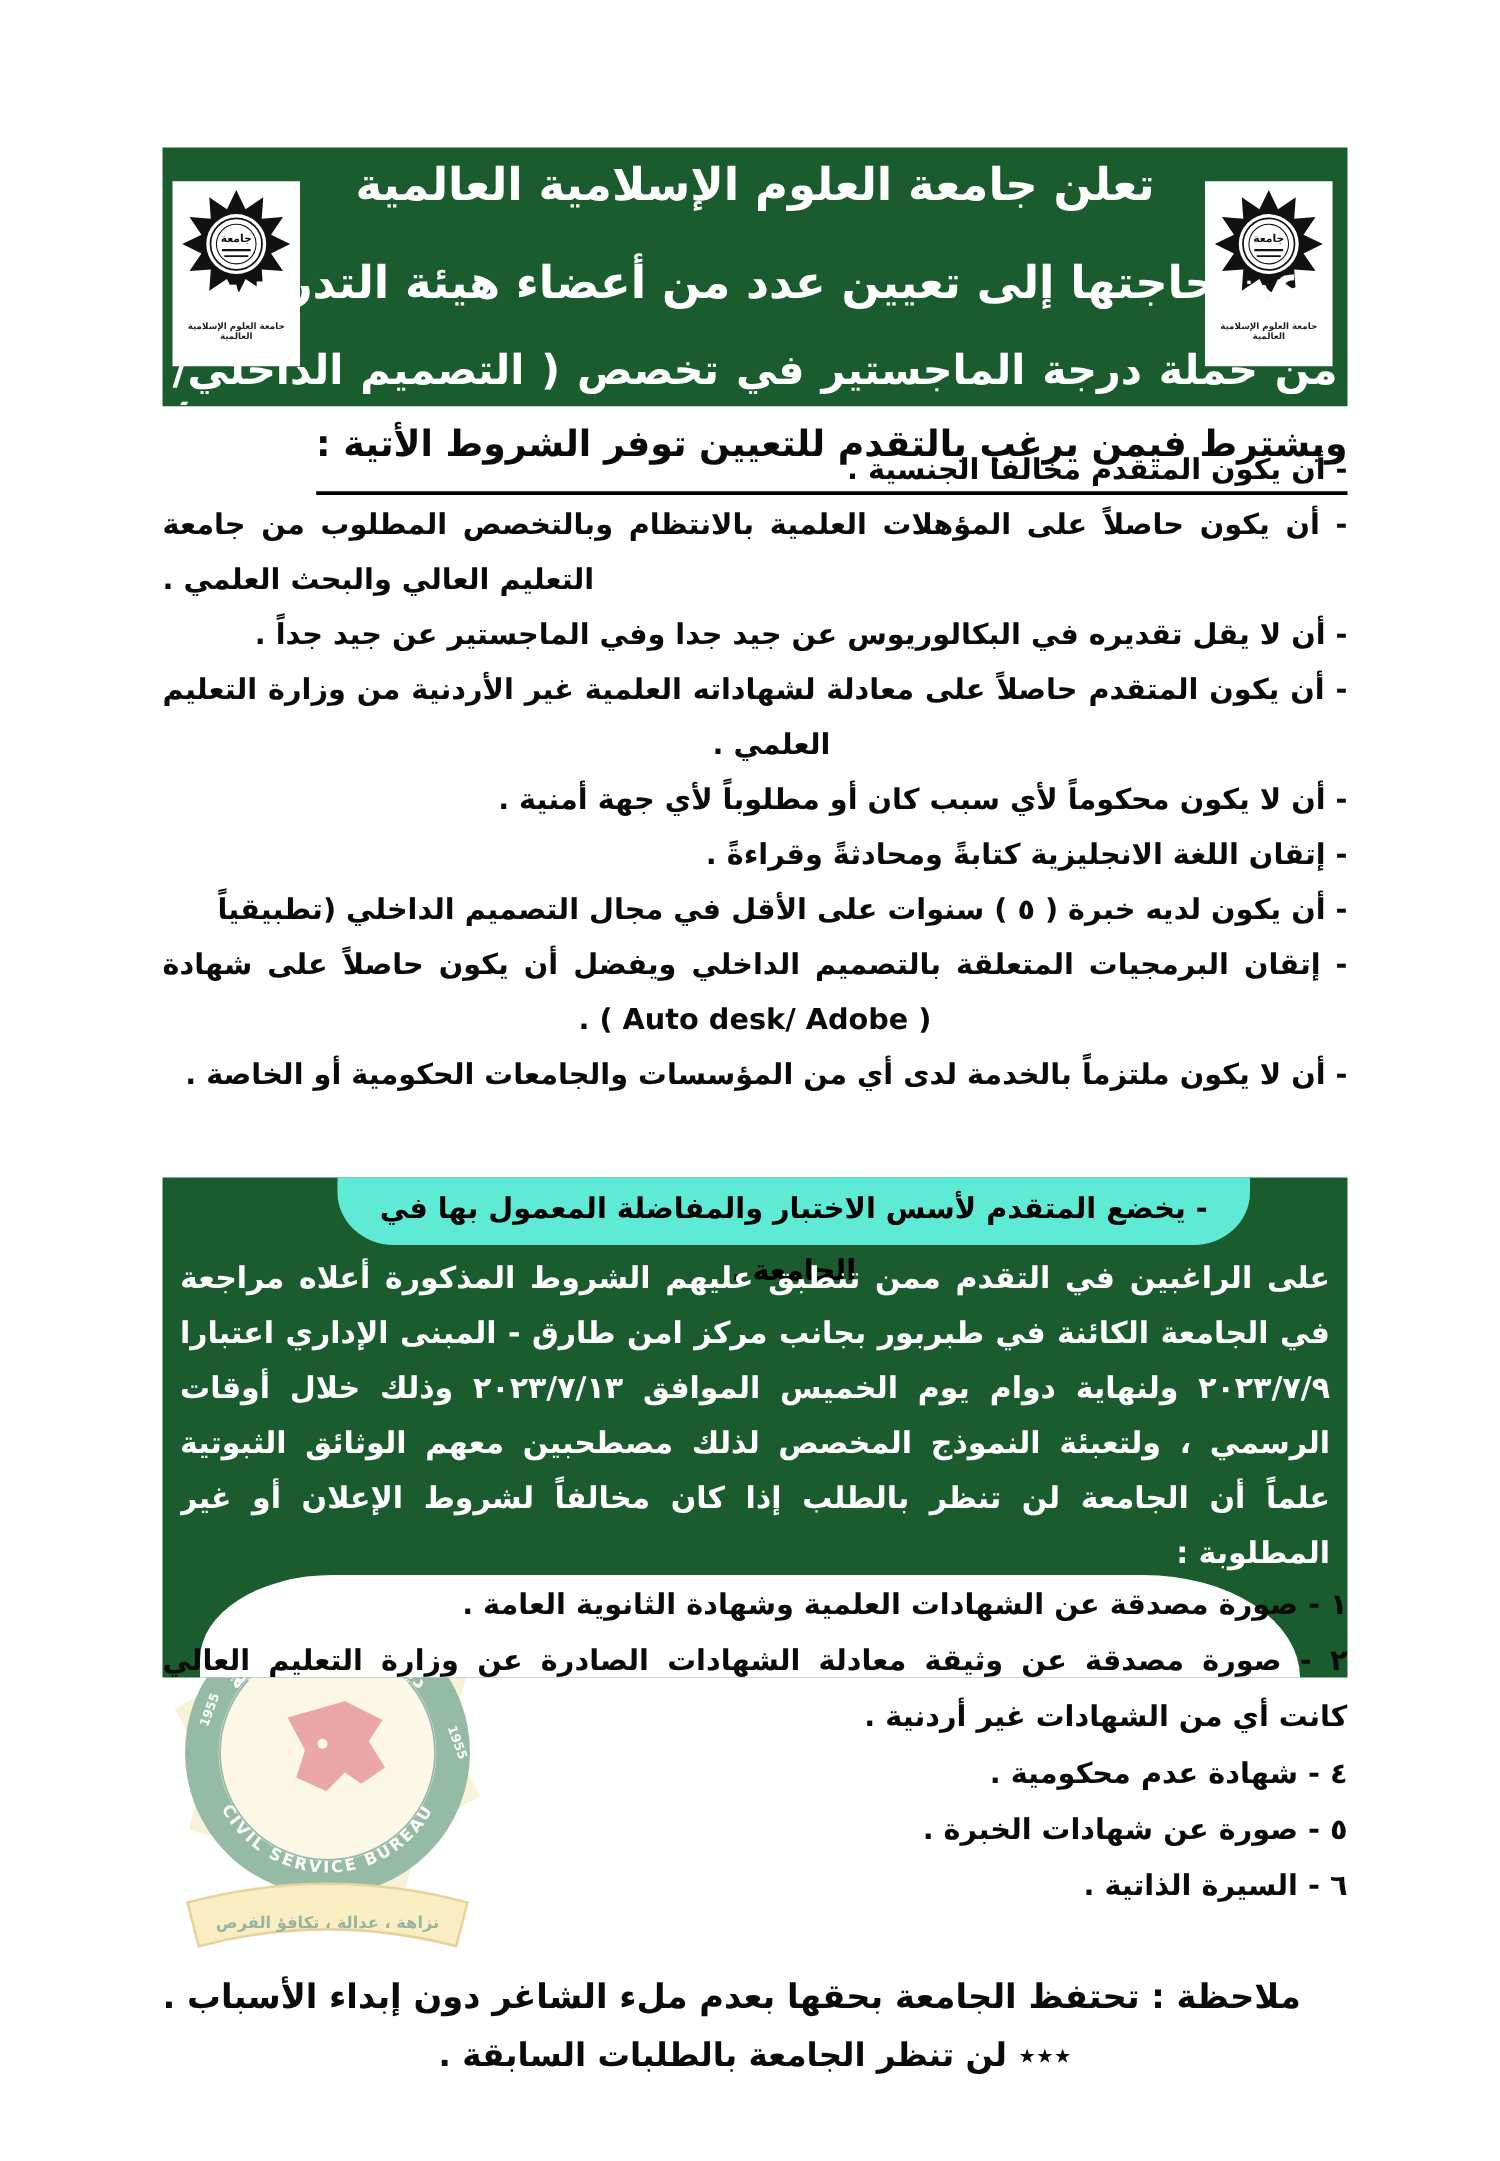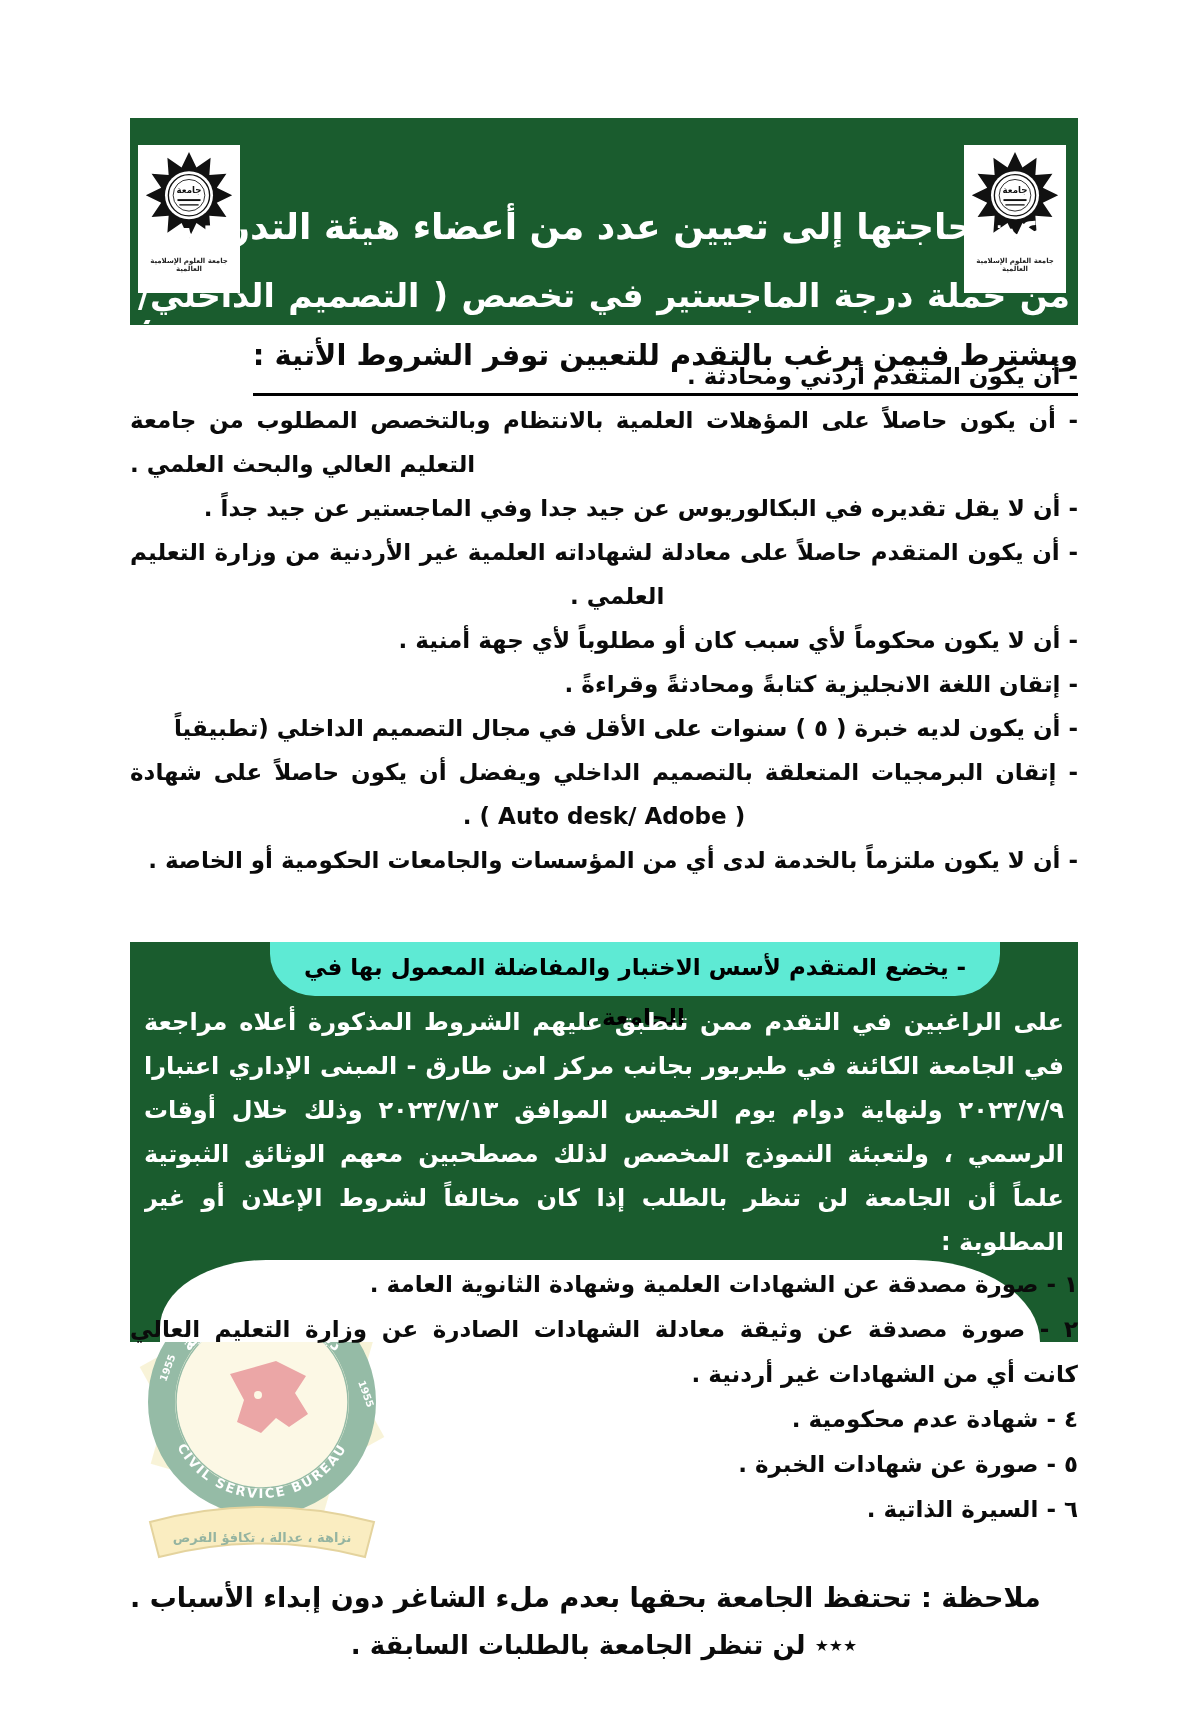--- a/index.html
+++ b/index.html
@@ -74,30 +74,31 @@
         <polygon fill="#111" points="95,50 78.98,57.76 88.97,72.5 71.21,71.21 72.5,88.97 57.76,78.98 50,95 42.24,78.98 27.5,88.97 28.79,71.21 11.03,72.5 21.02,57.76 5,50 21.02,42.24 11.03,27.5 28.79,28.79 27.5,11.03 42.24,21.02 50,5 57.76,21.02 72.5,11.03 71.21,28.79 88.97,27.5 78.98,42.24"></polygon>
         <circle cx="50" cy="50" r="25" fill="#fff"></circle>
         <circle cx="50" cy="50" r="21.5" fill="none" stroke="#111" stroke-width="1.4"></circle>
         <circle cx="50" cy="50" r="16.5" fill="none" stroke="#111" stroke-width="0.9"></circle>
         <text x="50" y="48" text-anchor="middle" font-size="9" fill="#111">جامعة</text>
         <line x1="38" y1="55" x2="62" y2="55" stroke="#111" stroke-width="2"></line>
         <line x1="40" y1="60" x2="60" y2="60" stroke="#111" stroke-width="1.4"></line>
       </svg>
       <div class="logo-caption">جامعة العلوم الإسلامية العالمية</div>
     </div>
+    <div class="hline h1">تعلن جامعة العلوم الإسلامية العالمية</div>
     <div class="hline h2">عن حاجتها إلى تعيين عدد من أعضاء هيئة التدريس</div>
     <div class="hline h3">من حملة درجة الماجستير في تخصص ( التصميم الداخلي/ مدرس )</div>
   </div>
 
   <div class="heading">
     <span>ويشترط فيمن يرغب بالتقدم للتعيين توفر الشروط الأتية :</span>
   </div>
 
   <div class="bullets">
-    <div class="bl r">- أن يكون المتقدم أردني ومحادثة .</div>
+    <div class="bl r">- أن يكون المتقدم مخالفا الجنسية .</div>
     <div class="bl jf">- أن يكون حاصلاً على المؤهلات العلمية بالانتظام وبالتخصص المطلوب من جامعة معترف بها من قبل وزارة</div>
     <div class="bl l">التعليم العالي والبحث العلمي .</div>
     <div class="bl r">- أن لا يقل تقديره في البكالوريوس عن جيد جدا وفي الماجستير عن جيد جداً .</div>
     <div class="bl jf">- أن يكون المتقدم حاصلاً على معادلة لشهاداته العلمية غير الأردنية من وزارة التعليم العالي والبحث</div>
     <div class="bl ind">العلمي .</div>
     <div class="bl r">- أن لا يكون محكوماً لأي سبب كان أو مطلوباً لأي جهة أمنية .</div>
     <div class="bl r">- إتقان اللغة الانجليزية كتابةً ومحادثةً وقراءةً .</div>
     <div class="bl r">- أن يكون لديه خبرة ( ٥ ) سنوات على الأقل في مجال التصميم الداخلي (تطبيقياً وأكاديمياً )</div>
     <div class="bl jf">- إتقان البرمجيات المتعلقة بالتصميم الداخلي ويفضل أن يكون حاصلاً على شهادة معتمدة من</div>
     <div class="bl c">( Auto desk/ Adobe ) .</div>

